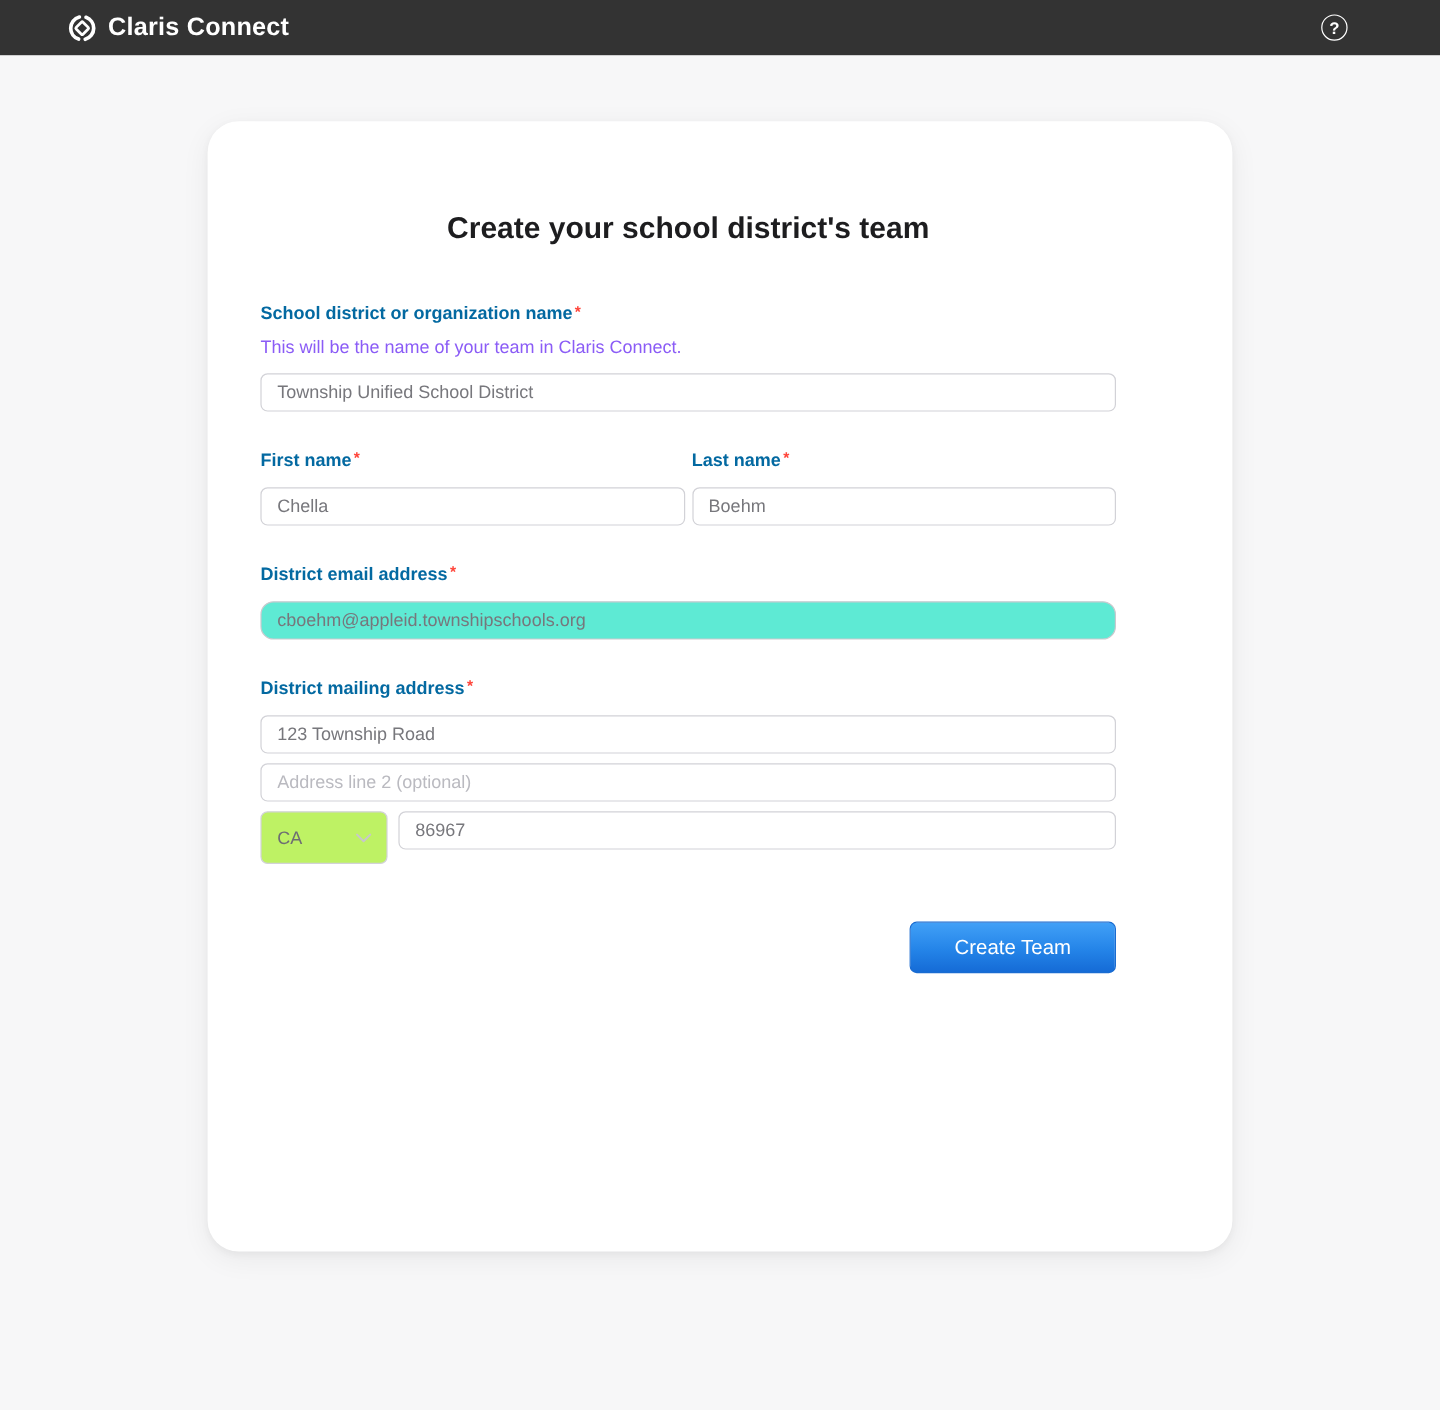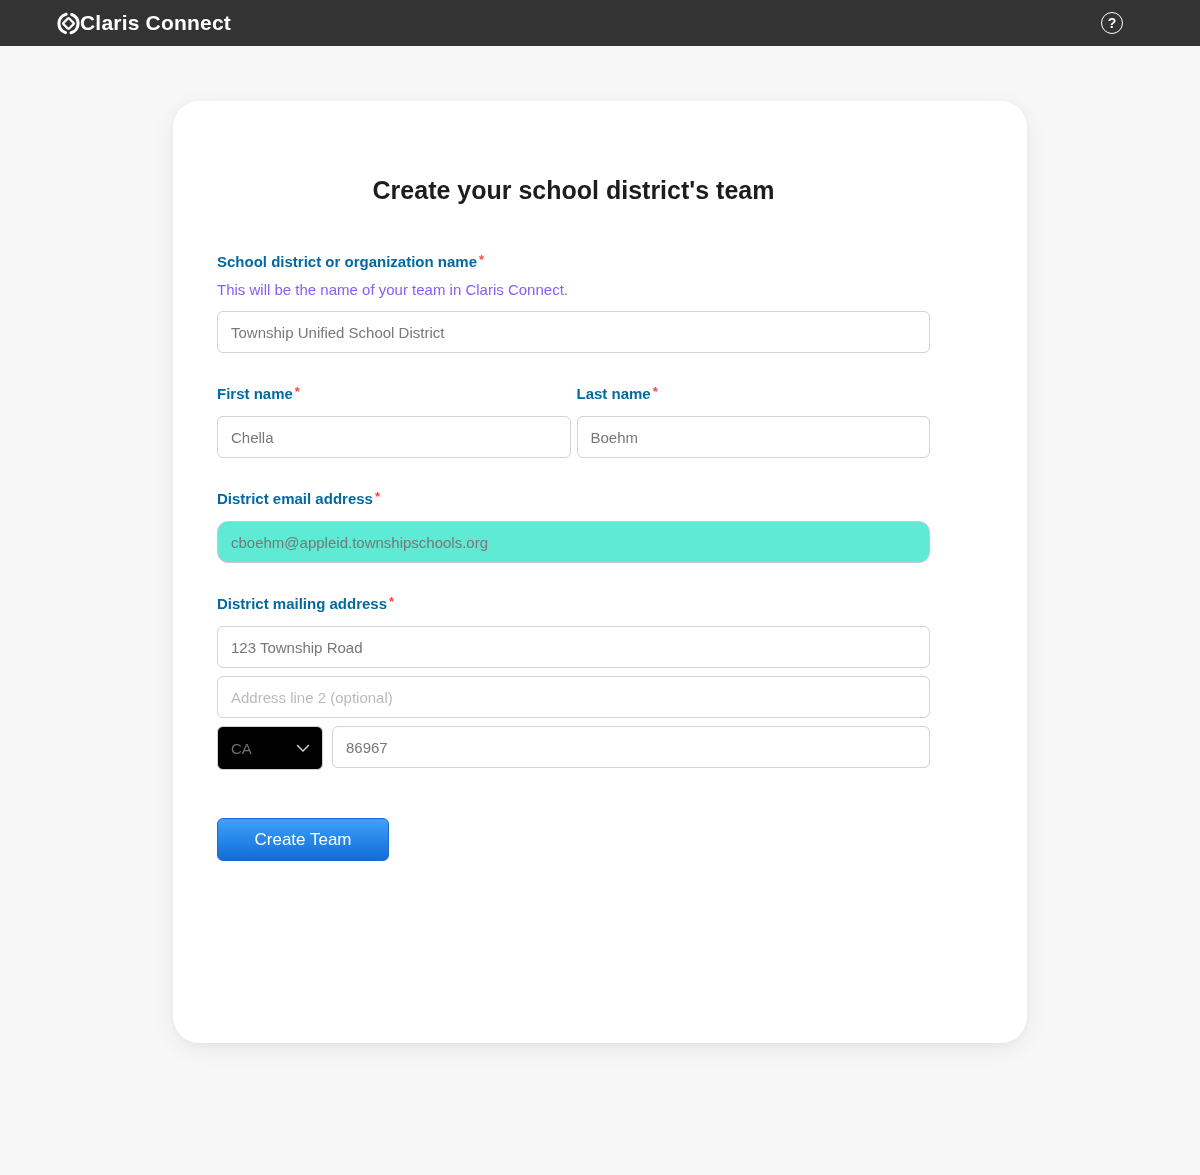--- a/index.html
+++ b/index.html
@@ -16,20 +16,21 @@
   .navbar {
     height: 46px;
     background: #333333;
     display: flex;
     align-items: center;
     padding: 0 57px 0 57px;
   }
   .brand {
     display: flex;
     align-items: center;
+    gap: 10px;
     justify-content: flex-end;
   }
   .brand-logo { width: 23px; height: 23px; display: block; }
   .brand-name {
     color: #ffffff;
     font-size: 21px;
     font-weight: 600;
     letter-spacing: 0.2px;
   }
   .nav-spacer { flex: 1; }
@@ -84,21 +85,21 @@
     margin-left: 2px;
     line-height: 1;
   }
   .field-help {
     font-size: 15px;
     color: #8b5cf6;
     margin-top: 10px;
   }
   .text-input {
     width: 100%;
-    height: 42px;
+    height: 32px;
     border: 1px solid #d2d2d7;
     border-radius: 6px;
     background: #ffffff;
     padding: 0 13px;
     font-size: 15px;
     font-family: "Liberation Sans", "DejaVu Sans", sans-serif;
     color: #77777c;
     outline: none;
     margin-top: 13px;
   }
@@ -126,35 +127,35 @@
   }
   .addr-row .city { width: 280px; }
   .addr-row .zip { flex: 1; }
   .addr-row .text-input { margin-top: 0; }
 
   .select-box {
     width: 106px;
     height: 44px;
     border: 1px solid #d2d2d7;
     border-radius: 6px;
-    background: #000000;
+    background: #bef264;
     display: flex;
     align-items: center;
     justify-content: space-between;
     padding: 0 12px 0 13px;
     font-size: 15px;
     color: #6e6e73;
     cursor: pointer;
   }
   .select-box svg { display: block; }
 
   
   .actions {
     display: flex;
-    justify-content: flex-start;
+    justify-content: flex-end;
     margin-top: 48px;
   }
   .create-btn {
     min-width: 172px;
     height: 43px;
     border: 1px solid #1a6cd1;
     border-radius: 6px;
     background: linear-gradient(180deg, #41a0f7 0%, #2484e8 55%, #156bd6 100%);
     color: #ffffff;
     font-size: 17px;

